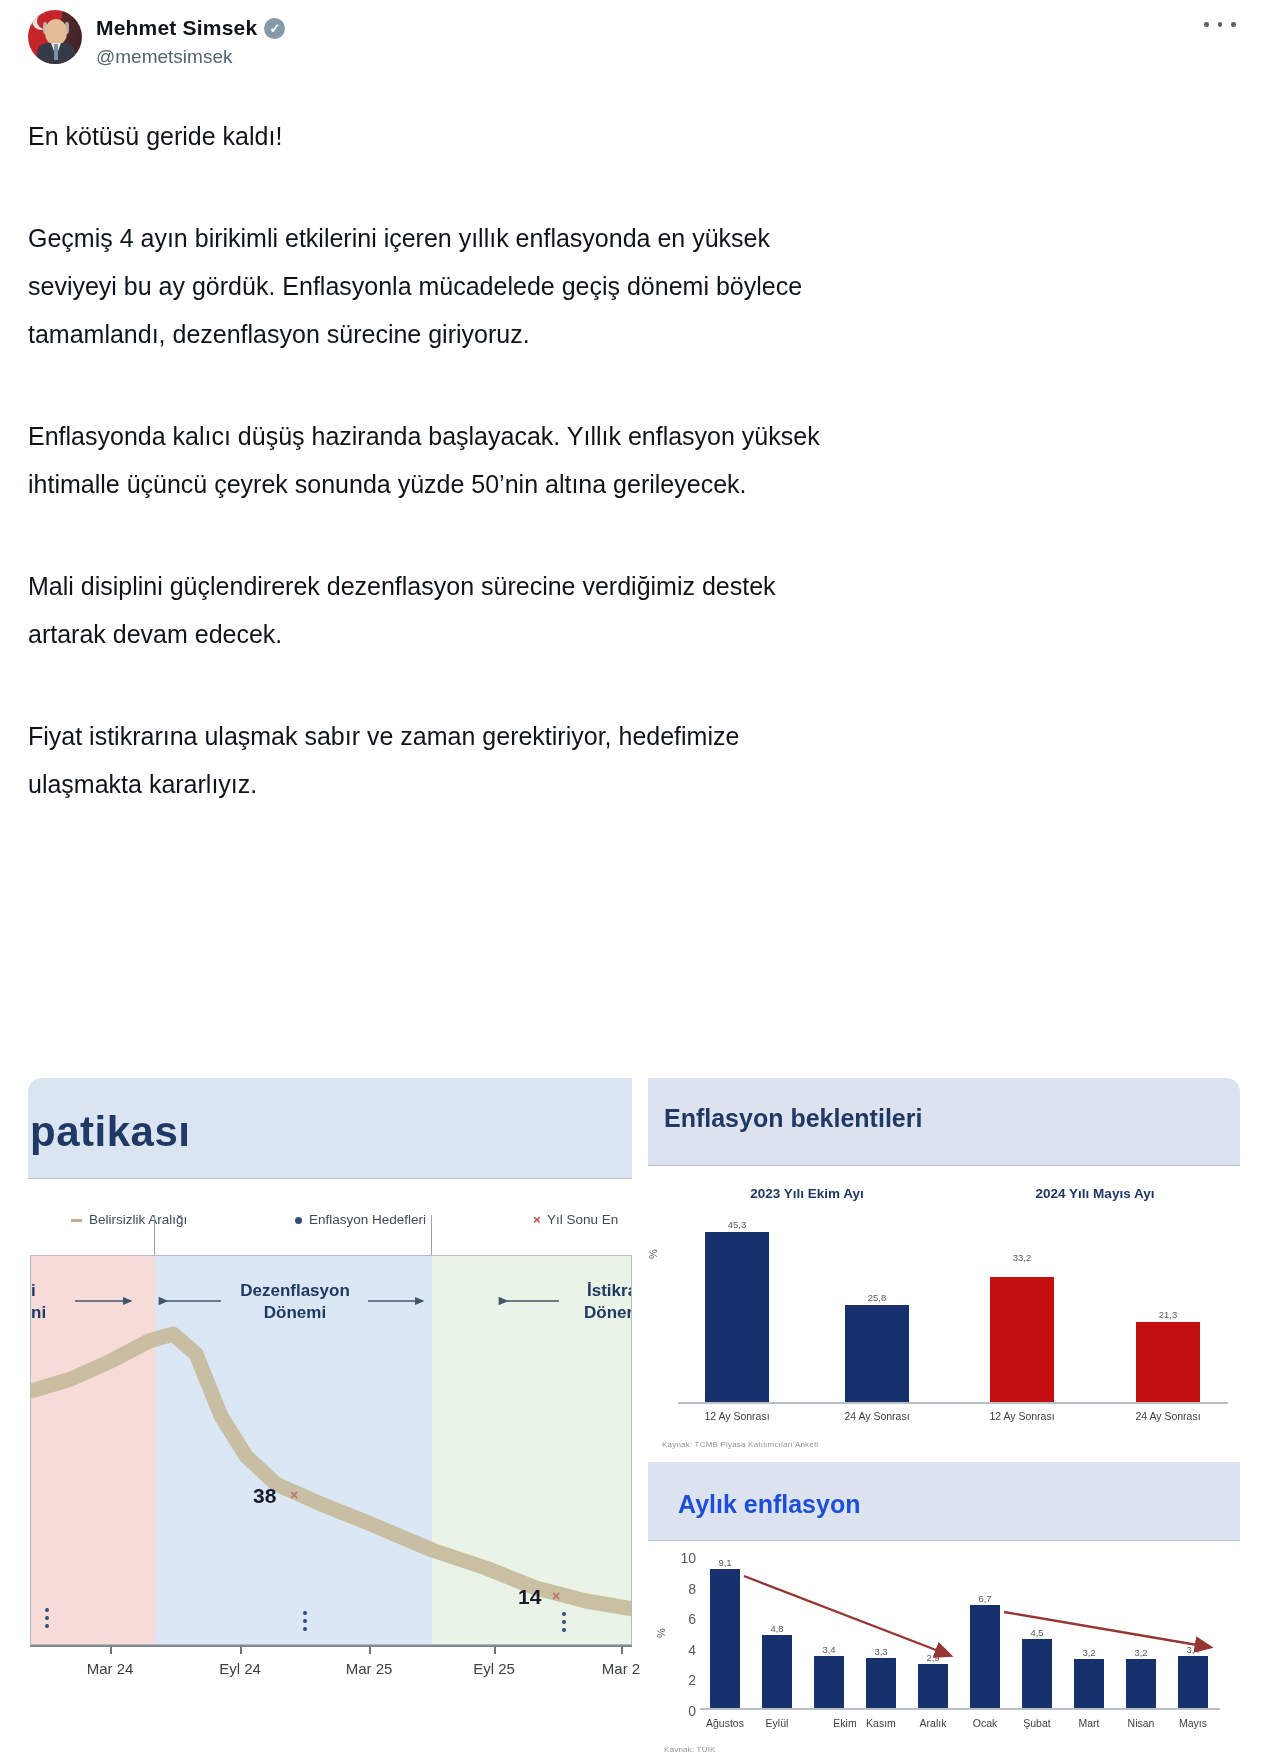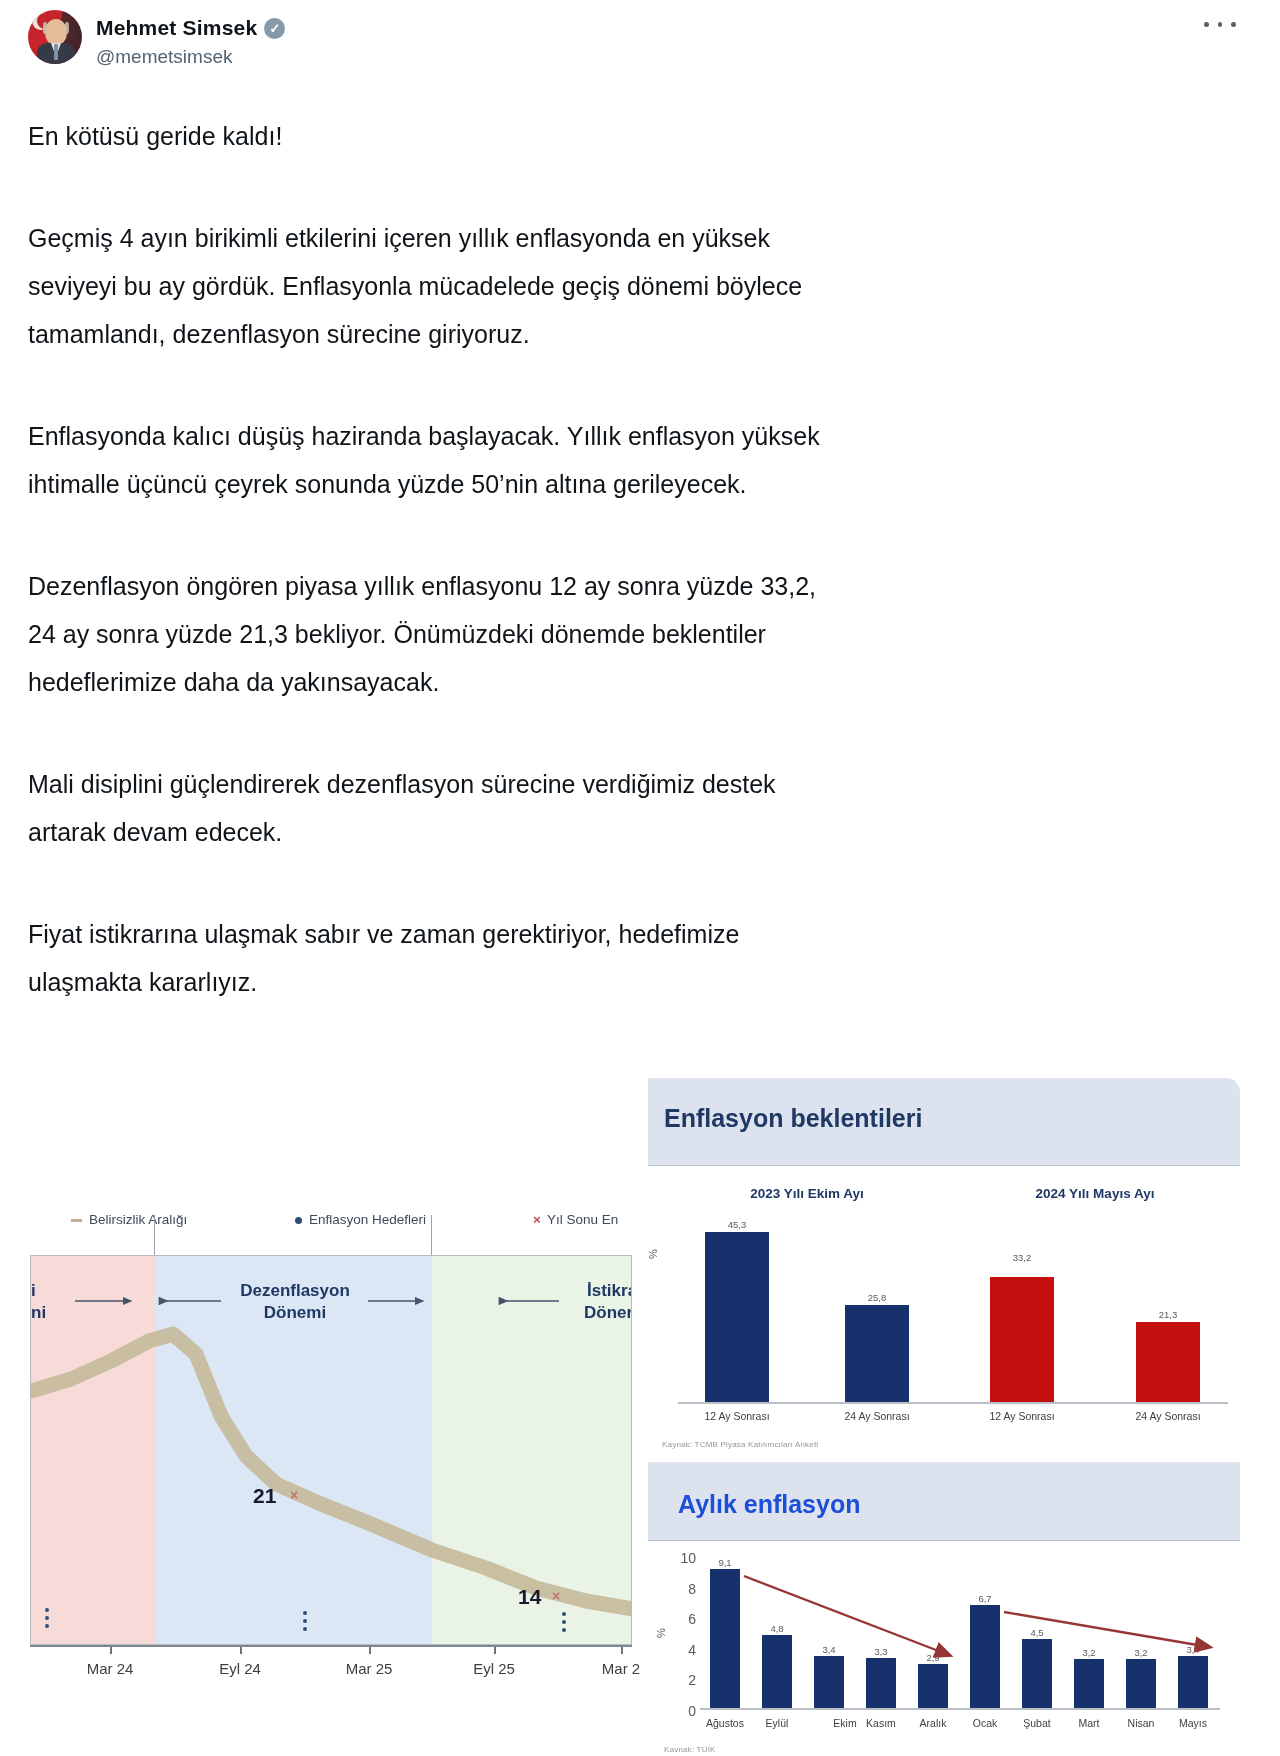--- a/index.html
+++ b/index.html
@@ -100,32 +100,32 @@
       <i></i>
     </div>
 
   <div class="abs tweet-text">
       <p>En kötüsü geride kaldı!</p>
       <p>Geçmiş 4 ayın birikimli etkilerini içeren yıllık enflasyonda en yüksek
 seviyeyi bu ay gördük. Enflasyonla mücadelede geçiş dönemi böylece
 tamamlandı, dezenflasyon sürecine giriyoruz.</p>
       <p>Enflasyonda kalıcı düşüş haziranda başlayacak. Yıllık enflasyon yüksek
 ihtimalle üçüncü çeyrek sonunda yüzde 50’nin altına gerileyecek.</p>
-      <p>Dezenflasyon öngören piyasa yıllık enflasyonu 12 ay sonra yüzde 33,2,
-24 ay sonra yüzde 21,3 bekliyor. Önümüzdeki dönemde beklentiler
-hedeflerimize daha da yakınsayacak.</p>
       <p>Mali disiplini güçlendirerek dezenflasyon sürecine verdiğimiz destek
 artarak devam edecek.</p>
       <p>Fiyat istikrarına ulaşmak sabır ve zaman gerektiriyor, hedefimize
 ulaşmakta kararlıyız.</p>
     </div>
 
   <div class="abs media">
 
     <div class="abs lcard">
+      <div class="abs lhead">
+        <span class="abs ltitle">patikası</span>
+      </div>
 
       <span class="abs lleg" style="left:43px;"><span class="leg-dash"></span><span>Belirsizlik Aralığı</span></span>
       <span class="abs lleg" style="left:267px;"><span class="leg-dot"></span><span>Enflasyon Hedefleri</span></span>
       <span class="abs lleg" style="left:505px;"><span class="leg-x">×</span><span>Yıl Sonu En</span></span>
 
       <div class="abs vline" style="left:126px;"></div>
       <div class="abs vline" style="left:403px;"></div>
 
       <div class="abs lplot">
         <div class="region" style="left:0;width:124px;background:#f7dbd9;"></div>
@@ -148,21 +148,21 @@
           <line x1="528" y1="45" x2="476" y2="45" stroke="#44546a" stroke-width="1.4" marker-end="url(#ahl)"></line>
         </svg>
 
         <span class="rlabel" style="left:0px;top:24px;">i</span>
         <span class="rlabel" style="left:0px;top:46px;">ni</span>
         <span class="rlabel" style="left:184px;top:24px;width:160px;">Dezenflasyon</span>
         <span class="rlabel" style="left:184px;top:46px;width:160px;">Dönemi</span>
         <span class="rlabel" style="left:556px;top:24px;text-align:left;">İstikra</span>
         <span class="rlabel" style="left:553px;top:46px;text-align:left;">Döner</span>
 
-        <span class="bignum" style="left:222px;top:228px;">21</span>
+        <span class="bignum" style="left:222px;top:228px;">38</span>
         <span class="xmark" style="left:259px;top:231px;">×</span>
         <span class="bignum" style="left:487px;top:329px;">14</span>
         <span class="xmark" style="left:521px;top:332px;">×</span>
 
         <span class="dotstack" style="left:14px;top:352px;">
             <i></i>
             <i></i>
             <i></i>
           </span>
         <span class="dotstack" style="left:272px;top:355px;">

